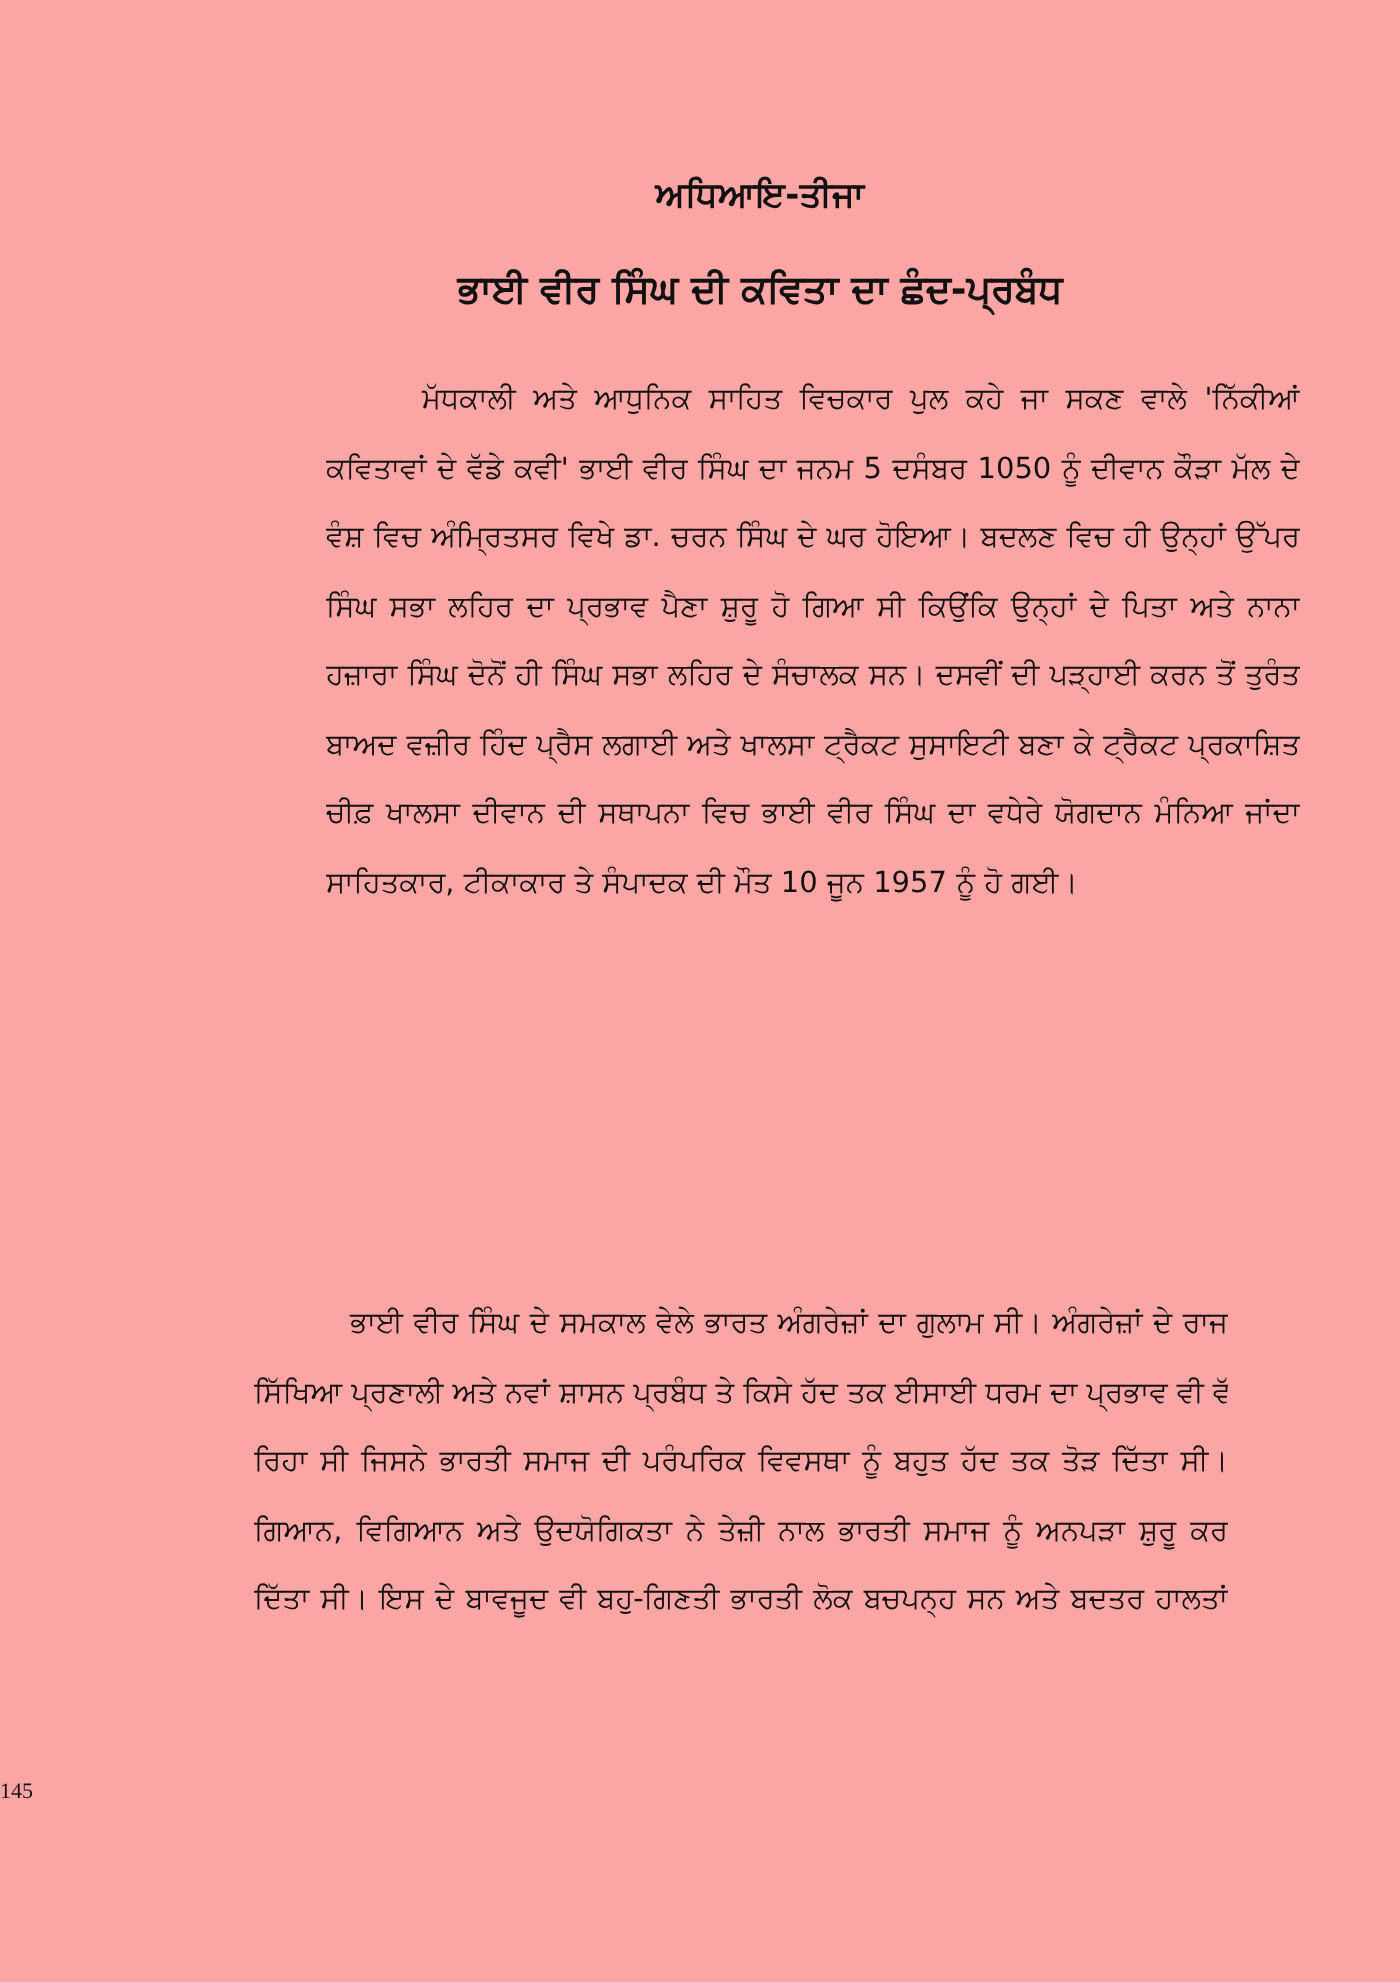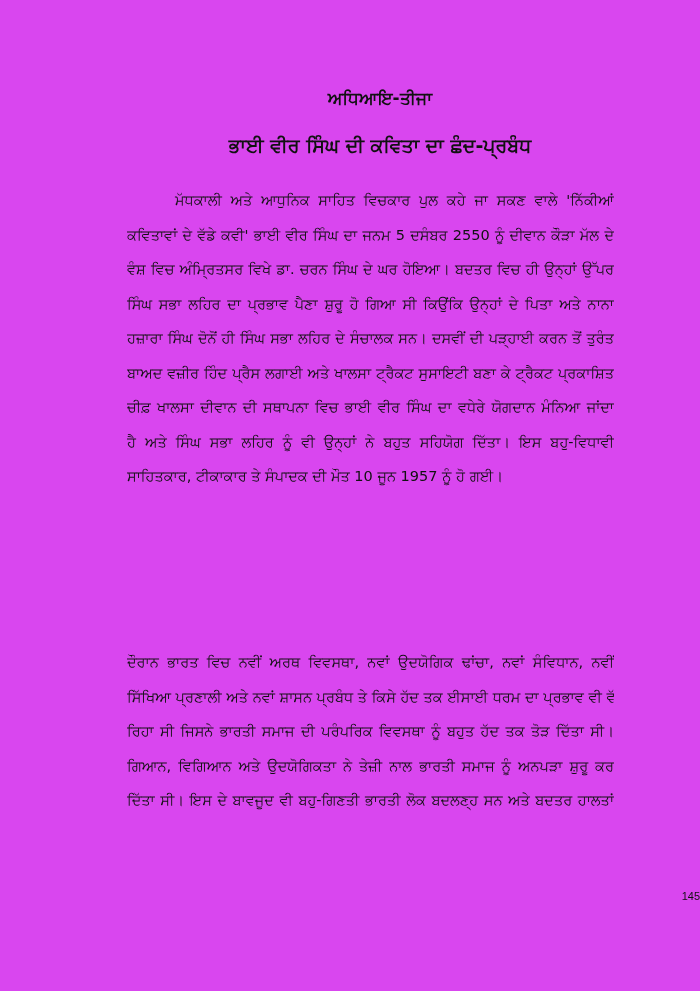--- a/index.html
+++ b/index.html
@@ -13,21 +13,21 @@
       position: relative;
       overflow: hidden;
       font-family: "DejaVu Sans", "Liberation Sans", sans-serif;
       color: #111111;
     }
     .page {
       position: absolute;
       left: 0; top: 0;
       width: 700px;
       height: 991px;
-      background: #d946ef;
+      background: #fca5a5;
     }
     .chapter-label {
       position: absolute;
       top: 88px;
       left: 0;
       width: 760px;
       text-align: center;
       font-size: 17px;
       font-weight: bold;
       letter-spacing: 0.2px;
@@ -41,71 +41,70 @@
       font-size: 19px;
       font-weight: bold;
     }
     .body-text {
       position: absolute;
       left: 127px;
       width: 487px;
       font-size: 14.5px;
       line-height: 34.5px;
     }
-    .para-1 { top: 183px; }
+    .para-1 { top: 183px; margin-left: 36px; }
     .para-2 { top: 645px; }
     .line {
       display: block;
       white-space: nowrap;
       text-align: justify;
       text-align-last: justify;
       height: 34.5px;
       overflow: hidden;
     }
     .line.first {
       padding-left: 48px;
     }
     .line.last {
       text-align-last: left;
     }
     .page-number {
       position: absolute;
       top: 890px;
       left: 0;
       width: 700px;
-      text-align: right;
-      font-family: Liberation Sans, sans-serif;
+      text-align: left;
+      font-family: Liberation Serif, serif;
       font-size: 11px;
       color: #111;
     }
   </style>
 </head>
 <body>
 
 <div class="page">
 
   <div class="chapter-label">ਅਧਿਆਇ-ਤੀਜਾ</div>
 
   <div class="chapter-title">ਭਾਈ ਵੀਰ ਸਿੰਘ ਦੀ ਕਵਿਤਾ ਦਾ ਛੰਦ-ਪ੍ਰਬੰਧ</div>
 
   <div class="body-text para-1">
     <span class="line first">ਮੱਧਕਾਲੀ ਅਤੇ ਆਧੁਨਿਕ ਸਾਹਿਤ ਵਿਚਕਾਰ ਪੁਲ ਕਹੇ ਜਾ ਸਕਣ ਵਾਲੇ 'ਨਿੱਕੀਆਂ</span>
-    <span class="line">ਕਵਿਤਾਵਾਂ ਦੇ ਵੱਡੇ ਕਵੀ' ਭਾਈ ਵੀਰ ਸਿੰਘ ਦਾ ਜਨਮ 5 ਦਸੰਬਰ 2550 ਨੂੰ ਦੀਵਾਨ ਕੌੜਾ ਮੱਲ ਦੇ</span>
-    <span class="line">ਵੰਸ਼ ਵਿਚ ਅੰਮ੍ਰਿਤਸਰ ਵਿਖੇ ਡਾ. ਚਰਨ ਸਿੰਘ ਦੇ ਘਰ ਹੋਇਆ। ਬਦਤਰ ਵਿਚ ਹੀ ਉਨ੍ਹਾਂ ਉੱਪਰ</span>
+    <span class="line">ਕਵਿਤਾਵਾਂ ਦੇ ਵੱਡੇ ਕਵੀ' ਭਾਈ ਵੀਰ ਸਿੰਘ ਦਾ ਜਨਮ 5 ਦਸੰਬਰ 1050 ਨੂੰ ਦੀਵਾਨ ਕੌੜਾ ਮੱਲ ਦੇ</span>
+    <span class="line">ਵੰਸ਼ ਵਿਚ ਅੰਮ੍ਰਿਤਸਰ ਵਿਖੇ ਡਾ. ਚਰਨ ਸਿੰਘ ਦੇ ਘਰ ਹੋਇਆ। ਬਦਲਣ ਵਿਚ ਹੀ ਉਨ੍ਹਾਂ ਉੱਪਰ</span>
     <span class="line">ਸਿੰਘ ਸਭਾ ਲਹਿਰ ਦਾ ਪ੍ਰਭਾਵ ਪੈਣਾ ਸ਼ੁਰੂ ਹੋ ਗਿਆ ਸੀ ਕਿਉਂਕਿ ਉਨ੍ਹਾਂ ਦੇ ਪਿਤਾ ਅਤੇ ਨਾਨਾ</span>
     <span class="line">ਹਜ਼ਾਰਾ ਸਿੰਘ ਦੋਨੋਂ ਹੀ ਸਿੰਘ ਸਭਾ ਲਹਿਰ ਦੇ ਸੰਚਾਲਕ ਸਨ। ਦਸਵੀਂ ਦੀ ਪੜ੍ਹਾਈ ਕਰਨ ਤੋਂ ਤੁਰੰਤ</span>
     <span class="line">ਬਾਅਦ ਵਜ਼ੀਰ ਹਿੰਦ ਪ੍ਰੈਸ ਲਗਾਈ ਅਤੇ ਖਾਲਸਾ ਟ੍ਰੈਕਟ ਸੁਸਾਇਟੀ ਬਣਾ ਕੇ ਟ੍ਰੈਕਟ ਪ੍ਰਕਾਸ਼ਿਤ</span>
     <span class="line">ਚੀਫ਼ ਖਾਲਸਾ ਦੀਵਾਨ ਦੀ ਸਥਾਪਨਾ ਵਿਚ ਭਾਈ ਵੀਰ ਸਿੰਘ ਦਾ ਵਧੇਰੇ ਯੋਗਦਾਨ ਮੰਨਿਆ ਜਾਂਦਾ</span>
-    <span class="line">ਹੈ ਅਤੇ ਸਿੰਘ ਸਭਾ ਲਹਿਰ ਨੂੰ ਵੀ ਉਨ੍ਹਾਂ ਨੇ ਬਹੁਤ ਸਹਿਯੋਗ ਦਿੱਤਾ। ਇਸ ਬਹੁ-ਵਿਧਾਵੀ</span>
     <span class="line last">ਸਾਹਿਤਕਾਰ, ਟੀਕਾਕਾਰ ਤੇ ਸੰਪਾਦਕ ਦੀ ਮੌਤ 10 ਜੂਨ 1957 ਨੂੰ ਹੋ ਗਈ।</span>
   </div>
 
   <div class="body-text para-2">
-    <span class="line">ਦੌਰਾਨ ਭਾਰਤ ਵਿਚ ਨਵੀਂ ਅਰਥ ਵਿਵਸਥਾ, ਨਵਾਂ ਉਦਯੋਗਿਕ ਢਾਂਚਾ, ਨਵਾਂ ਸੰਵਿਧਾਨ, ਨਵੀਂ</span>
+    <span class="line first">ਭਾਈ ਵੀਰ ਸਿੰਘ ਦੇ ਸਮਕਾਲ ਵੇਲੇ ਭਾਰਤ ਅੰਗਰੇਜ਼ਾਂ ਦਾ ਗੁਲਾਮ ਸੀ। ਅੰਗਰੇਜ਼ਾਂ ਦੇ ਰਾਜ</span>
     <span class="line">ਸਿੱਖਿਆ ਪ੍ਰਣਾਲੀ ਅਤੇ ਨਵਾਂ ਸ਼ਾਸਨ ਪ੍ਰਬੰਧ ਤੇ ਕਿਸੇ ਹੱਦ ਤਕ ਈਸਾਈ ਧਰਮ ਦਾ ਪ੍ਰਭਾਵ ਵੀ ਵੱਧ</span>
     <span class="line">ਰਿਹਾ ਸੀ ਜਿਸਨੇ ਭਾਰਤੀ ਸਮਾਜ ਦੀ ਪਰੰਪਰਿਕ ਵਿਵਸਥਾ ਨੂੰ ਬਹੁਤ ਹੱਦ ਤਕ ਤੋੜ ਦਿੱਤਾ ਸੀ।</span>
     <span class="line">ਗਿਆਨ, ਵਿਗਿਆਨ ਅਤੇ ਉਦਯੋਗਿਕਤਾ ਨੇ ਤੇਜ਼ੀ ਨਾਲ ਭਾਰਤੀ ਸਮਾਜ ਨੂੰ ਅਨਪੜਾ ਸ਼ੁਰੂ ਕਰ</span>
-    <span class="line">ਦਿੱਤਾ ਸੀ। ਇਸ ਦੇ ਬਾਵਜੂਦ ਵੀ ਬਹੁ-ਗਿਣਤੀ ਭਾਰਤੀ ਲੋਕ ਬਦਲਣ੍ਹ ਸਨ ਅਤੇ ਬਦਤਰ ਹਾਲਤਾਂ</span>
+    <span class="line">ਦਿੱਤਾ ਸੀ। ਇਸ ਦੇ ਬਾਵਜੂਦ ਵੀ ਬਹੁ-ਗਿਣਤੀ ਭਾਰਤੀ ਲੋਕ ਬਚਪਨ੍ਹ ਸਨ ਅਤੇ ਬਦਤਰ ਹਾਲਤਾਂ</span>
   </div>
 
   <div class="page-number">145</div>
 
 </div>
 
 </body></html>

